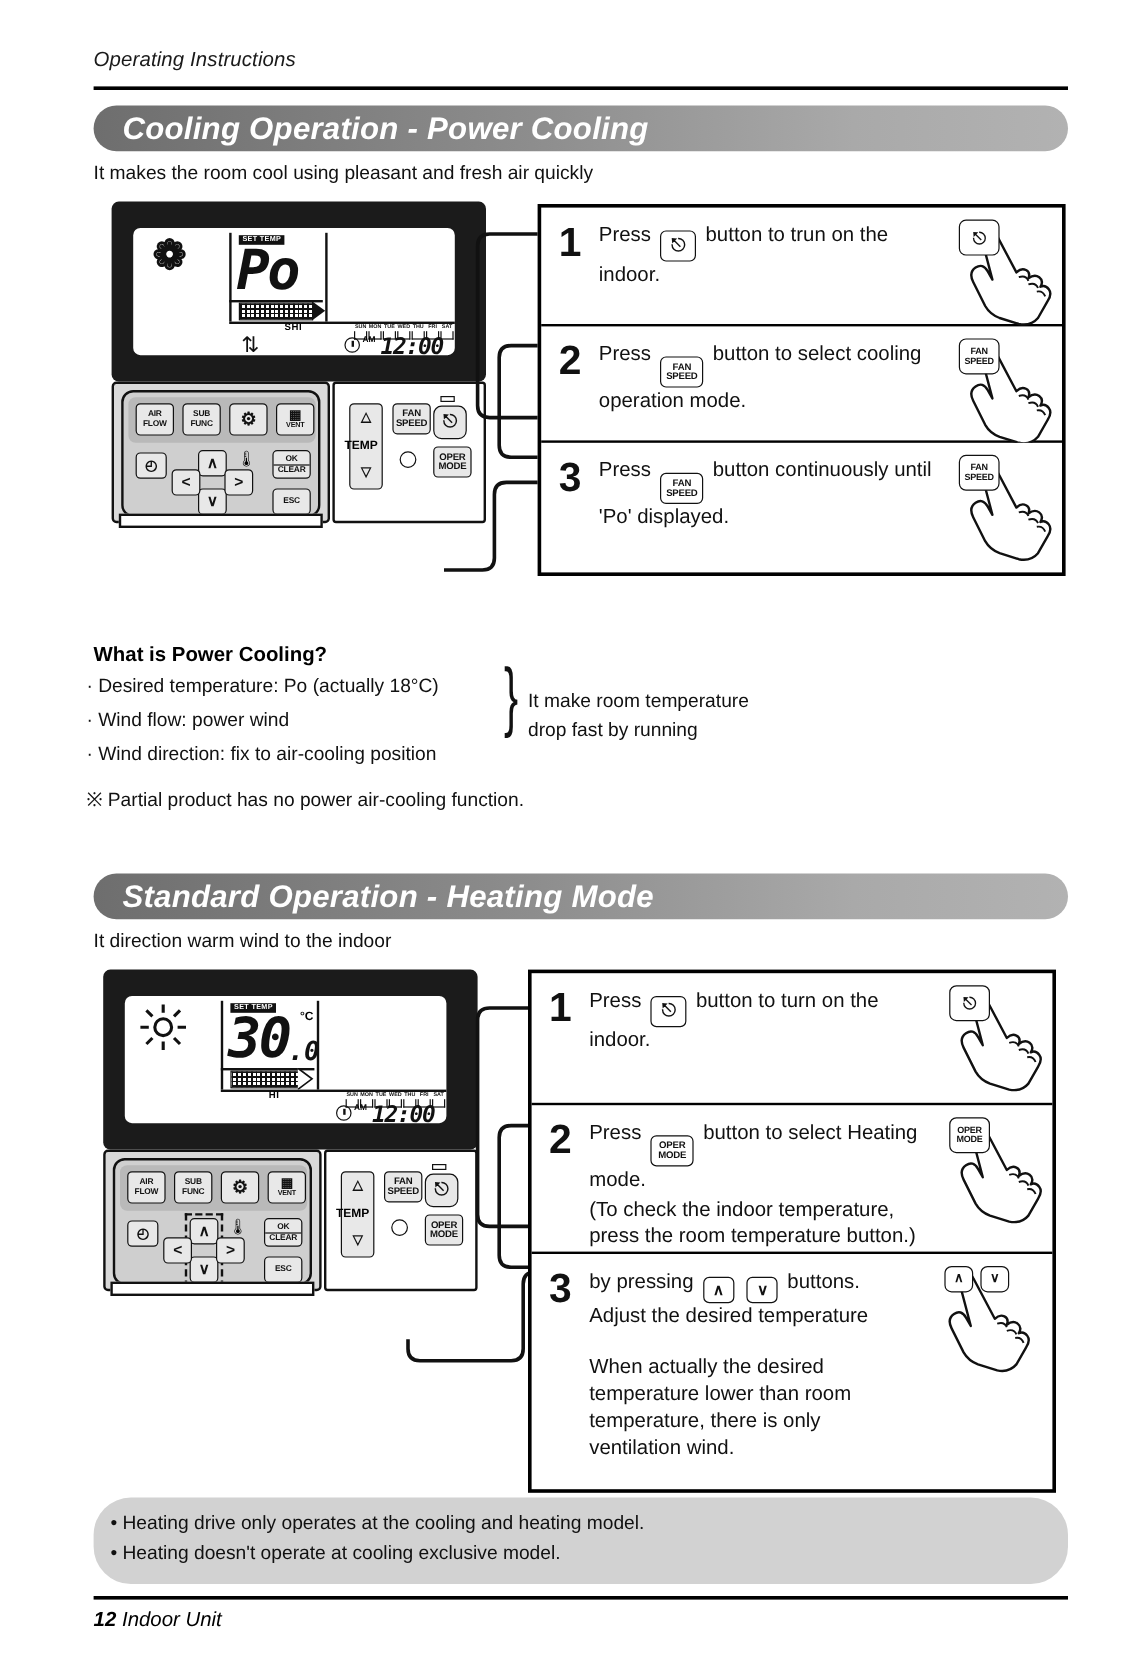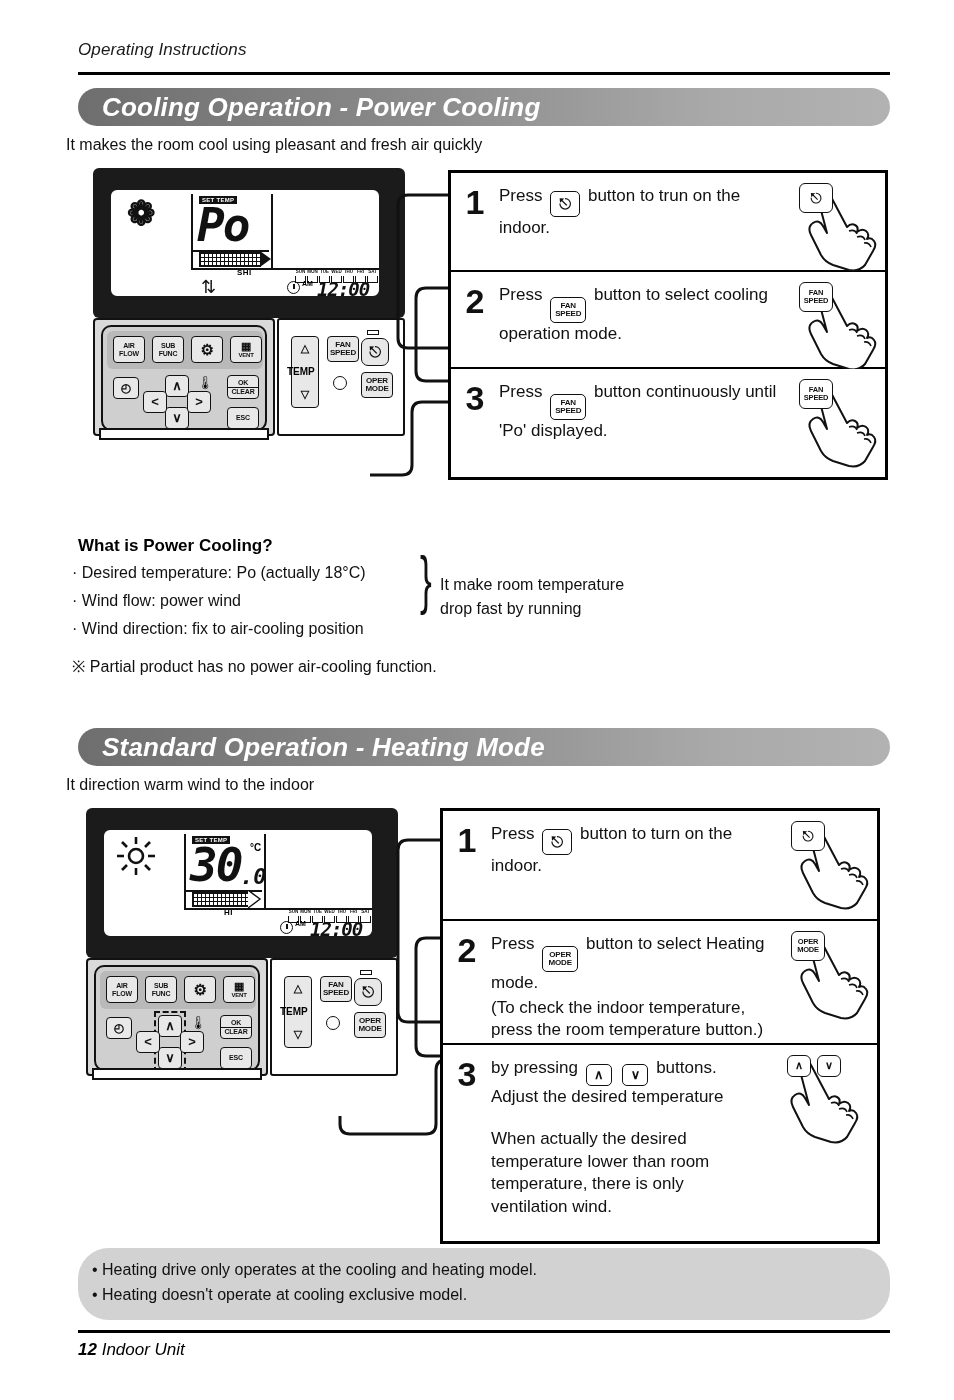--- a/index.html
+++ b/index.html
@@ -29,21 +29,21 @@
     position:absolute; height:38px; width:812px; left:78px;
     border-radius:19px;
     background: linear-gradient(to right, #6e6e6e 0%, #8d8d8d 45%, #a9a9a9 78%, #b2b2b2 100%);
   }
   .sec-bar span {
     position:absolute; left:24px; top:50%; transform:translateY(-50%);
     color:#fff; font-size:26px; font-weight:bold; font-style:italic;
     letter-spacing:.2px; white-space:nowrap;
   }
   .sec-sub {
-    position:absolute; left:66px; font-size:16px; color:#111;
+    position:absolute; left:78px; font-size:16px; color:#111;
   }
 
   
   .remote { position:absolute; }
   .rc-top {
     position:absolute; left:8px; top:0; width:312px; height:150px;
     background:#1b1b1b; border-radius:6px;
   }
   .rc-lcd {
     position:absolute; left:24px; top:20px; width:272px; height:110px;

